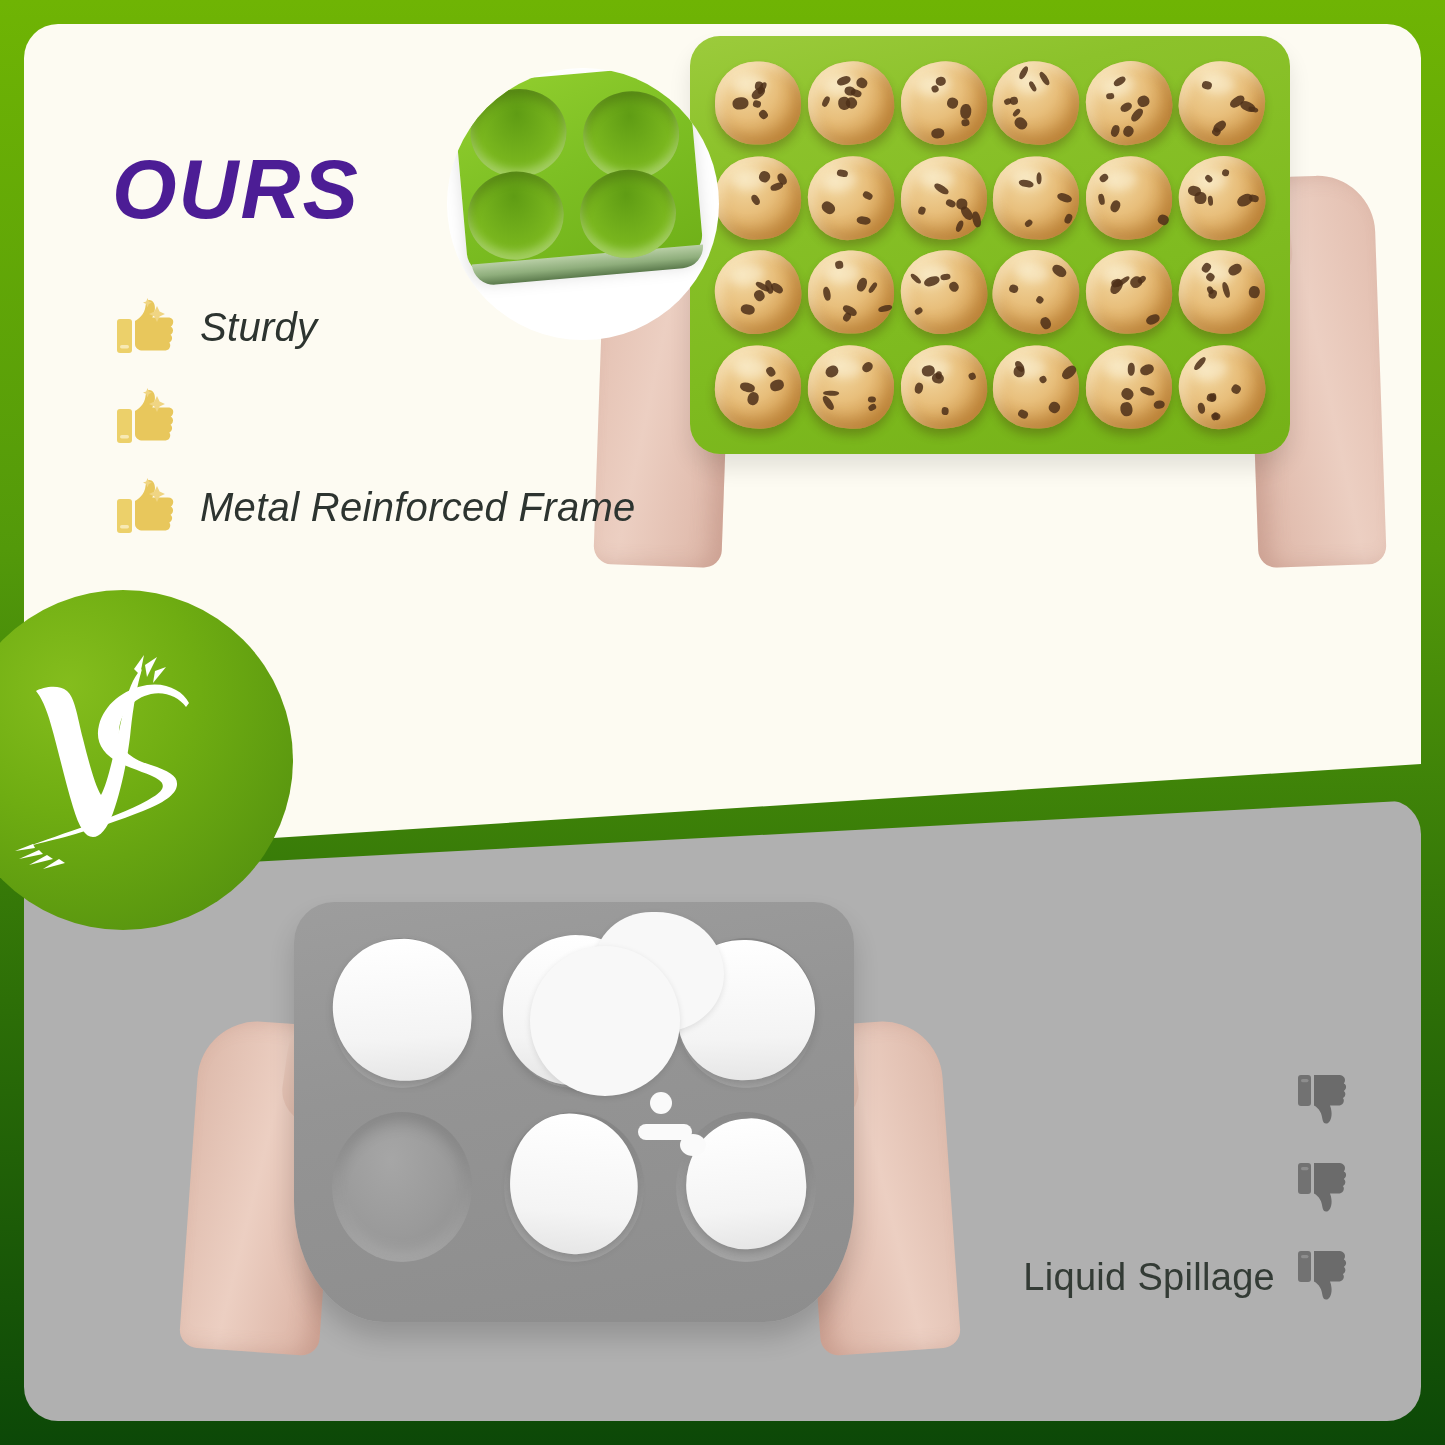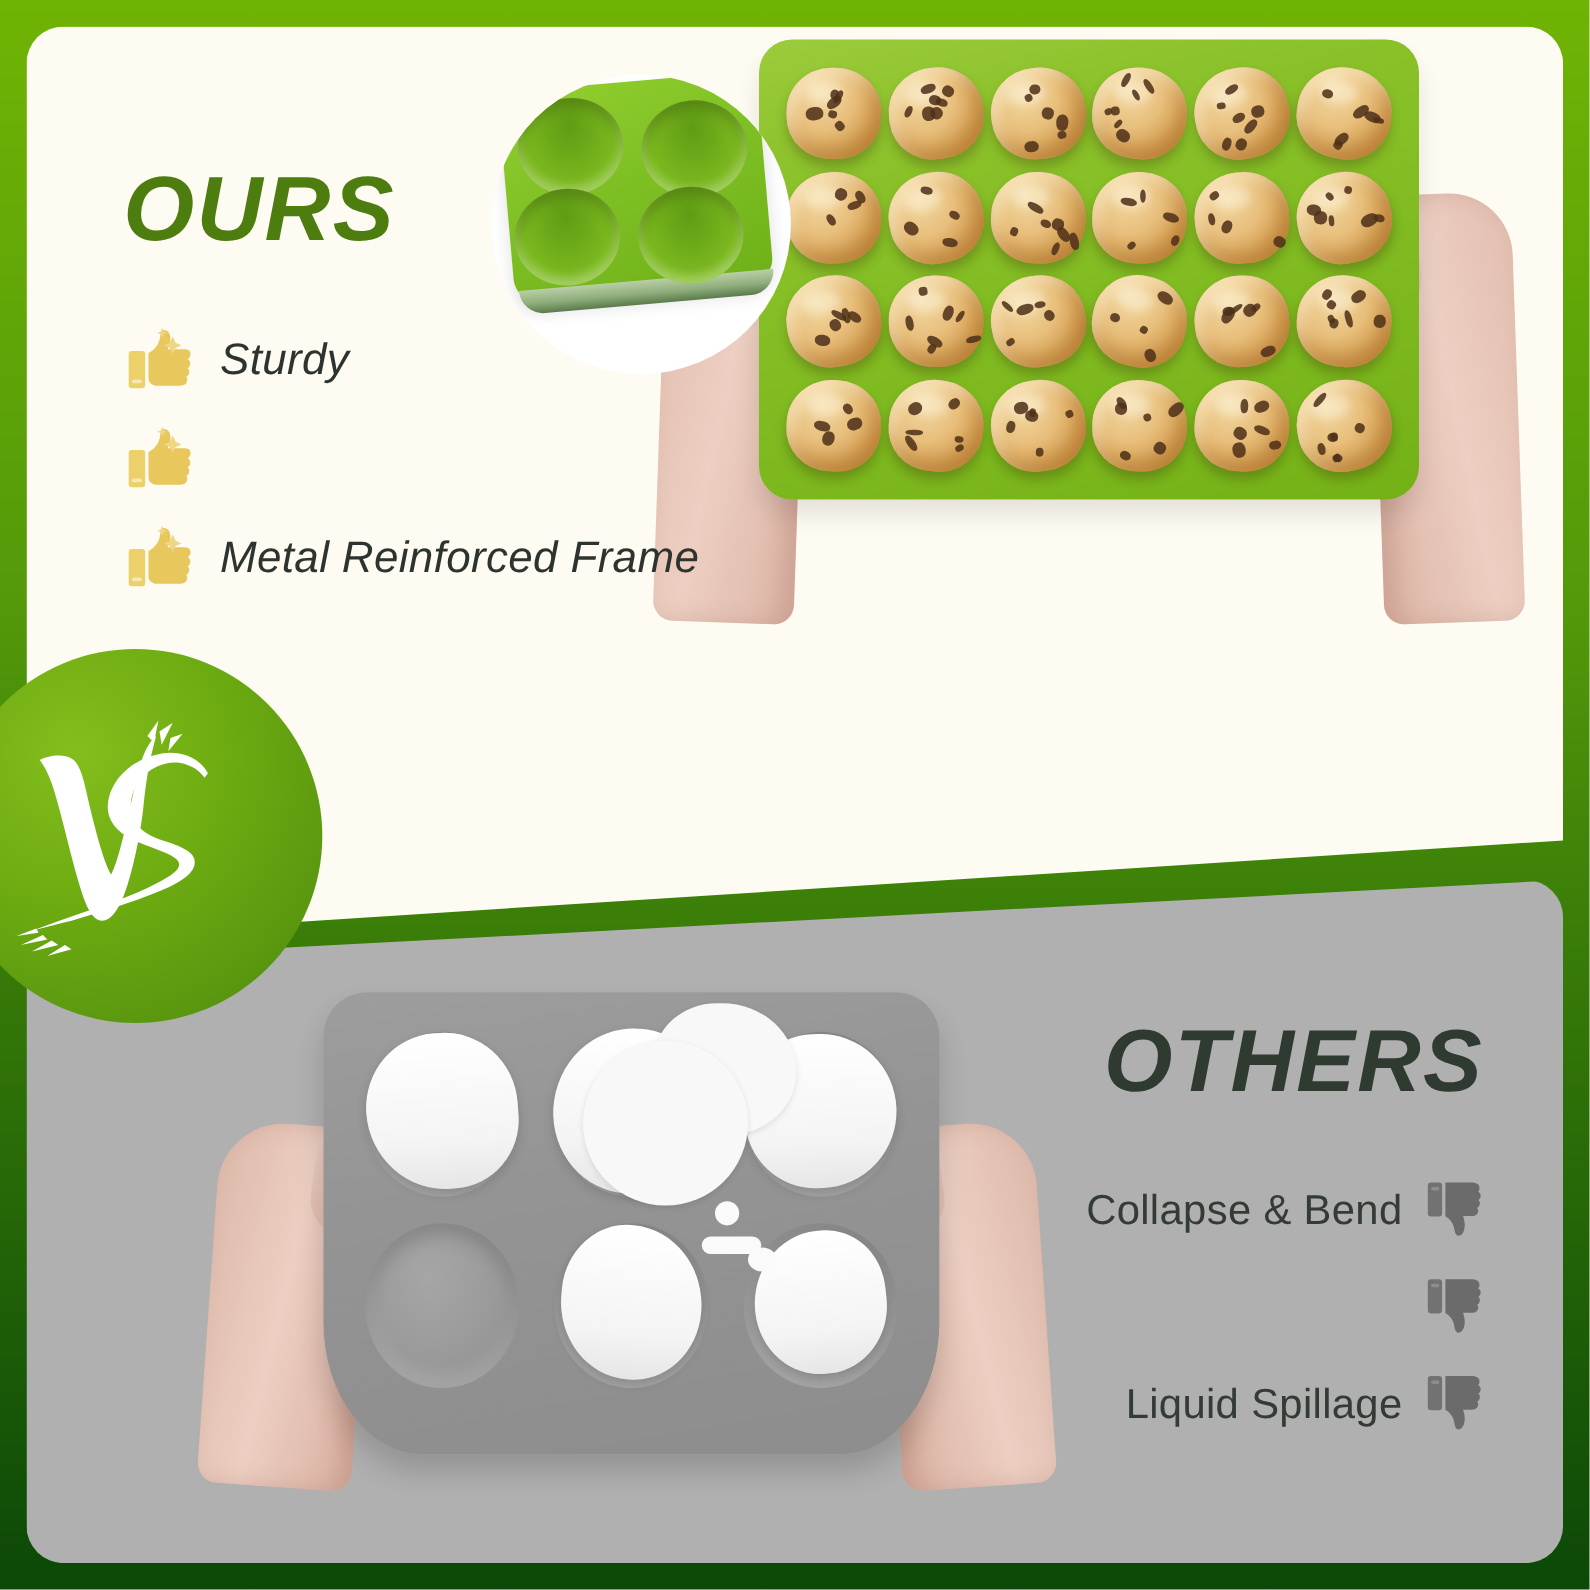--- a/index.html
+++ b/index.html
@@ -27,21 +27,21 @@
     left:24px; top:800px; width:1397px; height:621px;
     background:#b0b0b0;
     border-radius:34px;
     clip-path:polygon(0 74px, 100% 0px, 100% 100%, 0 100%);
   }
 
   
   #ours-title {
     position:absolute; left:88px; top:124px;
     font-size:83px; font-weight:bold; font-style:italic;
-    letter-spacing:2px; color:#4d7c0f; line-height:1;
+    letter-spacing:2px; color:#4c1d95; line-height:1;
   }
   .feat-list-ours { position:absolute; left:92px; top:262px; width:620px;font-style:italic; }
   .feat-row-ours { display:flex; align-items:center; height:83px; margin-bottom:7px; }
   .feat-row-ours .lbl {
     font-size:40px; color:#2d3430; margin-left:24px; letter-spacing:.3px; white-space:nowrap;
   }
 
   
   .thumb-up { width:60px; height:62px; position:relative; flex:0 0 auto; }
   .thumb-up svg { display:block; }
@@ -582,26 +582,24 @@
           </div>
 
         <div class="spill" style="left:300px;top:10px;width:130px;height:120px;border-radius:46% 54% 50% 50%;"></div>
         <div class="spill" style="left:236px;top:44px;width:150px;height:150px;"></div>
         <div class="drip" style="left:356px;top:190px;width:22px;height:22px;"></div>
         <div class="drip" style="left:344px;top:222px;width:54px;height:16px;border-radius:9px;"></div>
         <div class="drip" style="left:386px;top:232px;width:26px;height:22px;"></div>
       </div>
     </div>
 
-    <div id="others-title" style="position:absolute;right:72px;top:125px;">OTHERS</div>
 
     <div class="feat-list-others" style="position:absolute;right:68px;top:262px;">
 
       <div class="feat-row-others">
-        <span class="lbl">Collapse &amp; Bend</span>
         <span class="thumb-down">
           <svg viewBox="0 0 56 60" width="56" height="60" aria-hidden="true">
             <rect x="1" y="4" width="13" height="31" rx="3" fill="#727272"></rect>
             <rect x="4" y="8" width="7.5" height="3.2" rx="1.6" fill="#8d8d8d"></rect>
             <path d="M17 4 L41 4 C45.6 4 48 6 48 9.2 C48 11 46.8 12.4 46.8 12.4 C48.8 13.2 49.6 15.4 48.8 17.6 C48.2 19.2 46.8 19.9 46.8 19.9 C48.4 20.9 48.8 23.1 47.9 25 C47.2 26.5 45.8 27.1 45.8 27.1 C47.1 28.3 47.2 30.5 46.1 32.2 C45 33.9 43.3 34.5 41 34.5 L33 34.5 C33 34.5 34.6 38.2 34.6 42.4 C34.6 47.6 32.6 52.5 29 52.5 C26 52.5 25.6 49 24.8 45 C23.2 37.6 17 34.6 17 34.6 Z" fill="#6b6b6b"></path>
           </svg>
         </span>
       </div>
 
       <div class="feat-row-others">

